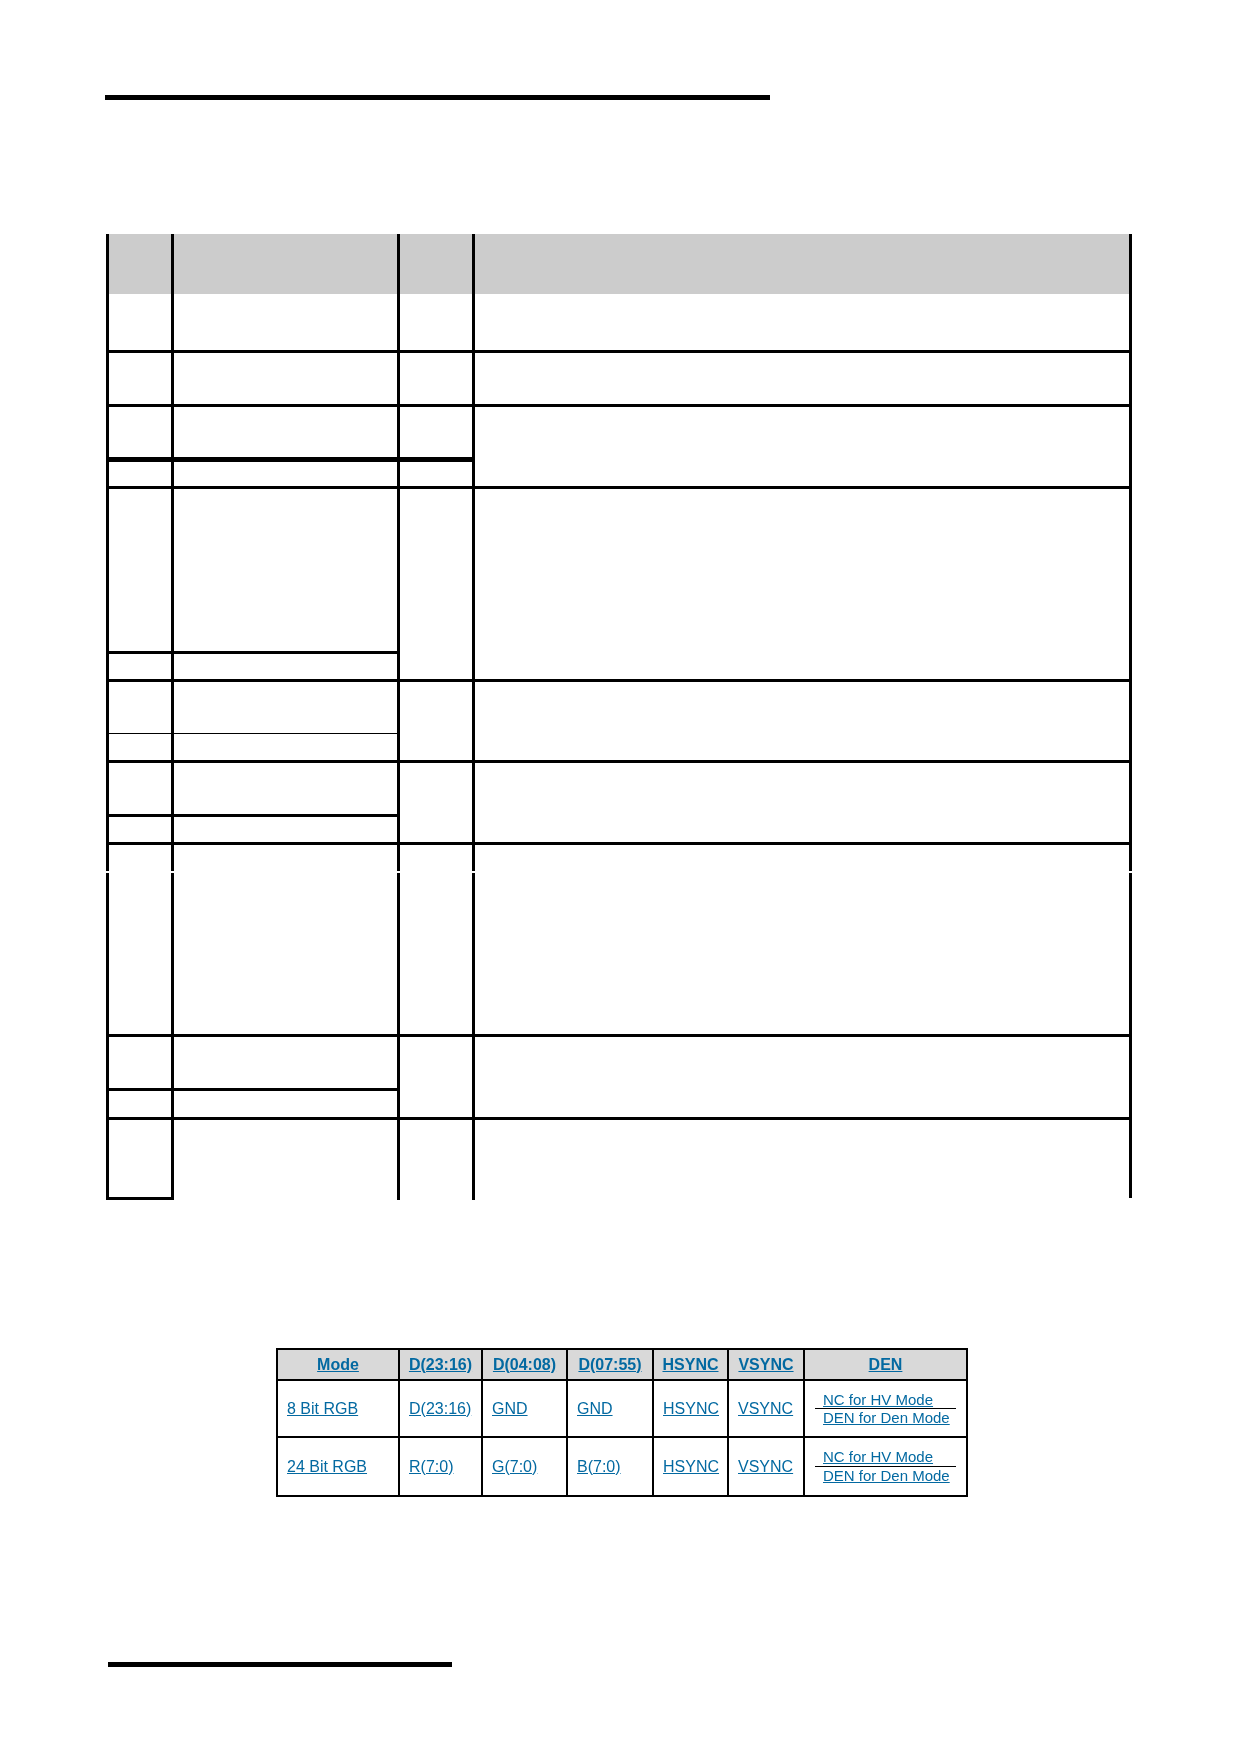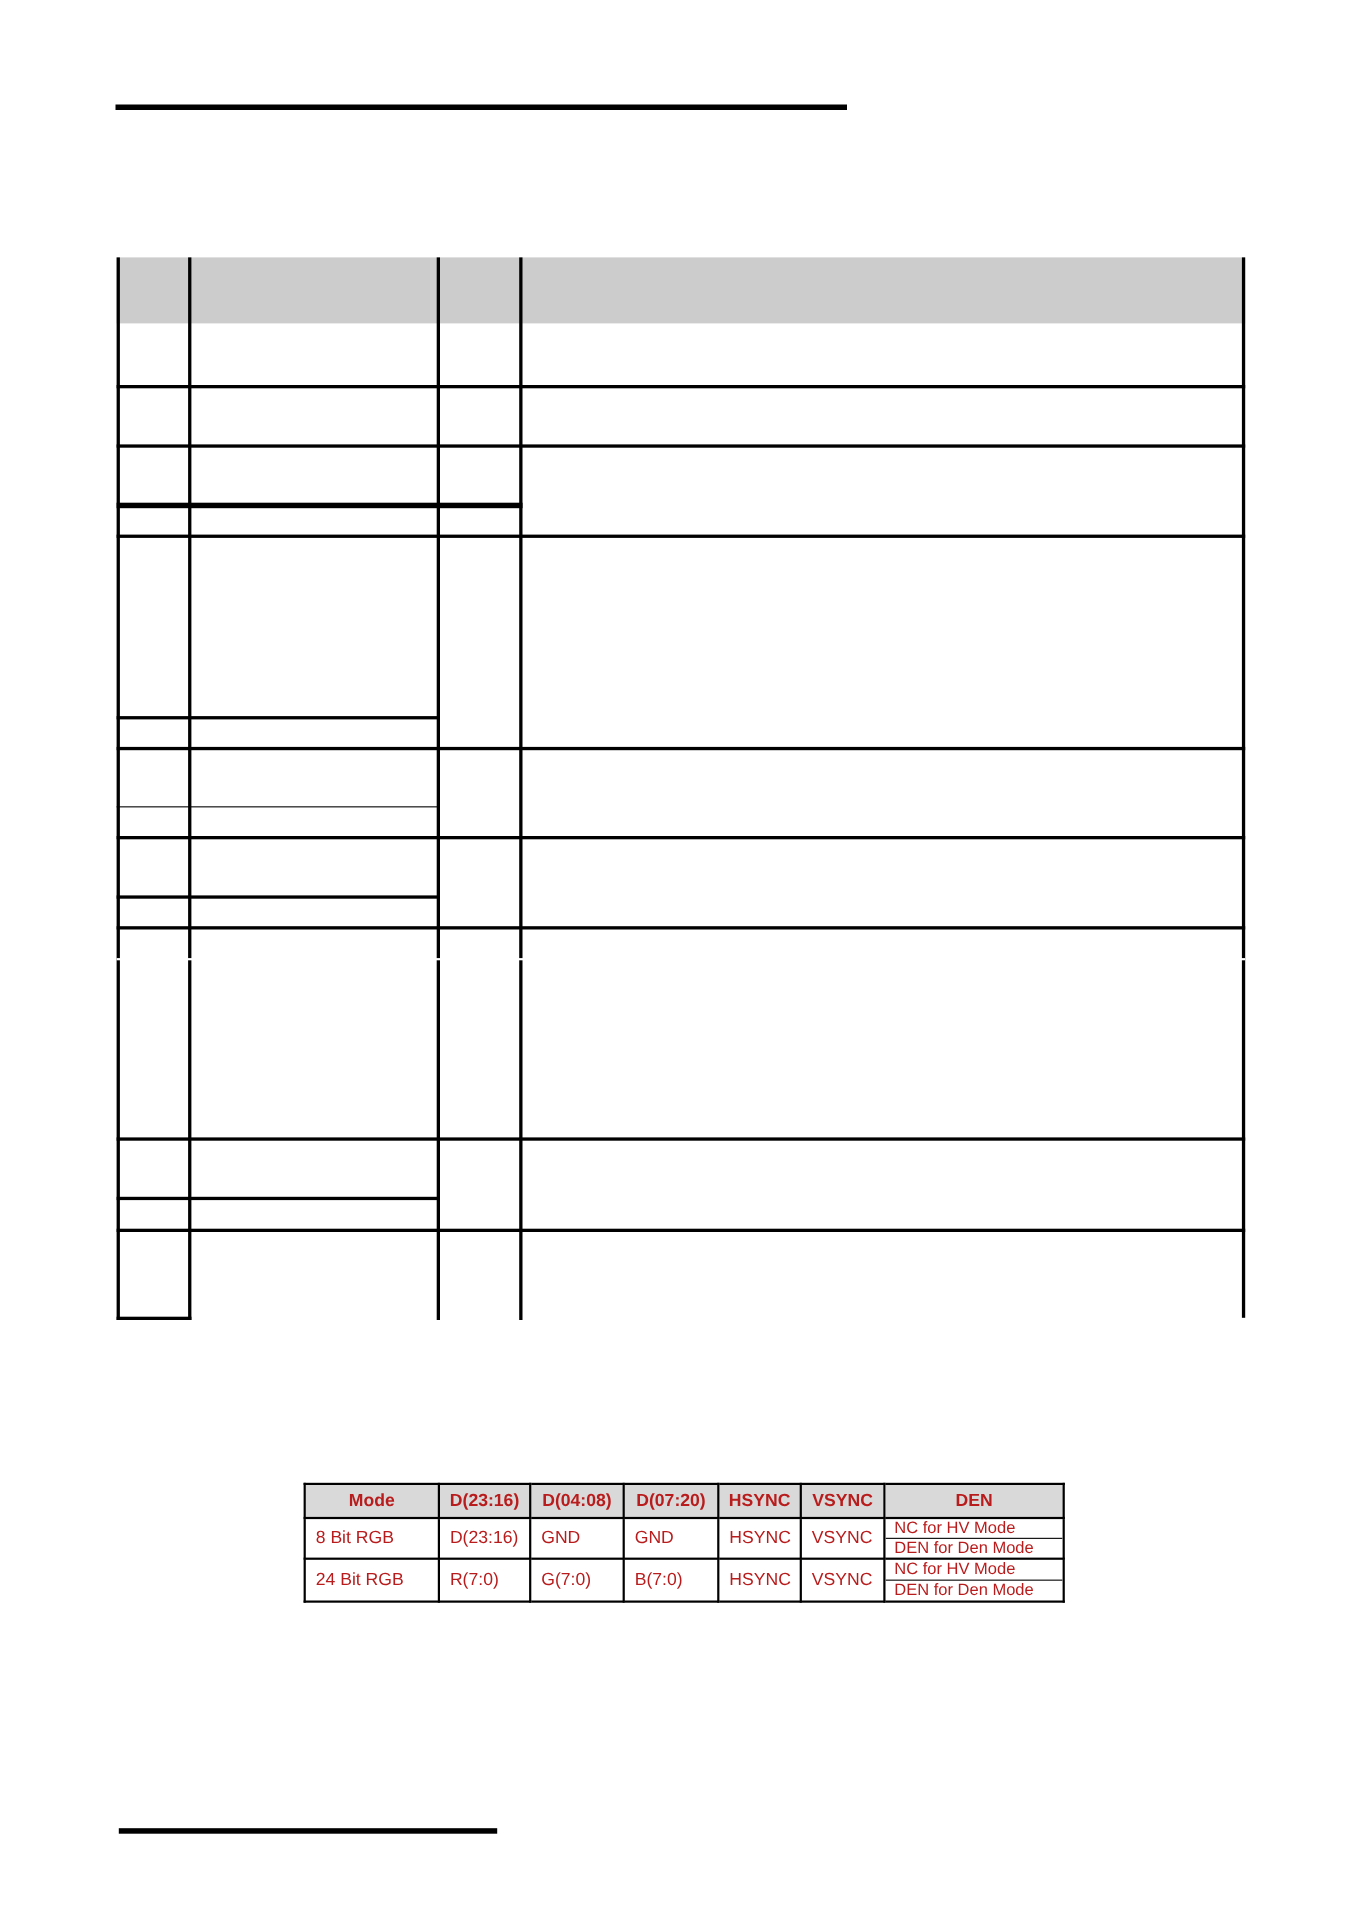--- a/index.html
+++ b/index.html
@@ -9,26 +9,26 @@
   
   .pin-table{position:absolute;left:106px;top:234px;width:1026px;height:966px;}
   .pin-table .hdrband{position:absolute;left:0;top:0;width:1026px;height:60px;background:#cccccc;z-index:0;}
   .pin-table .v{position:absolute;width:3px;background:#000;z-index:1;}
   .pin-table .h{position:absolute;height:3px;background:#000;z-index:1;}
   .pin-table .h.thick{height:5px;}
   .pin-table .h.thin{height:1px;}
   .pin-table .h.white{height:2px;background:#ffffff;z-index:2;}
   
   .mode-table-wrap{position:absolute;left:276px;top:1348px;}
-  table.mode{border-collapse:collapse;table-layout:fixed;width:690px;font-size:16px;color:#b91c1c;}
+  table.mode{border-collapse:collapse;table-layout:fixed;width:690px;font-size:16px;color:#0369a1;text-decoration:underline;}
   table.mode th, table.mode td{border:2px solid #000;overflow:hidden;white-space:nowrap;}
   table.mode th{background:#d9d9d9;font-weight:bold;text-align:center;padding:0;}
   table.mode td{text-align:left;padding:0 0 0 9px;vertical-align:middle;}
   table.mode td.center{text-align:center;padding:0;}
-  table.mode td.split{padding:0;vertical-align:top;}
+  table.mode td.split{padding:10px;vertical-align:top;}
   .subcell{display:block;height:17px;line-height:17px;font-size:15px;padding-left:8px;text-align:left;}
   .subcell.first{border-bottom:1px solid #000;}
   .r4 .subcell{height:18px;line-height:18px;}
 </style>
 </head>
 <body>
 
 <div class="page">
 
   <div class="rule" style="left:105px;top:95px;width:665px;height:5px"></div>
@@ -68,21 +68,21 @@
         <col style="width:86px">
           <col style="width:75px">
           <col style="width:76px">
           <col style="width:163px">
       </colgroup>
       <tbody>
           <tr style="height:31px">
         <th>Mode</th>
         <th>D(23:16)</th>
         <th>D(04:08)</th>
-        <th>D(07:20)</th>
+        <th>D(07:55)</th>
         <th>HSYNC</th>
         <th>VSYNC</th>
         <th>DEN</th>
       </tr>
       <tr style="height:36px">
         <td>8 Bit RGB</td>
         <td>D(23:16)</td>
         <td>GND</td>
         <td>GND</td>
         <td>HSYNC</td>

